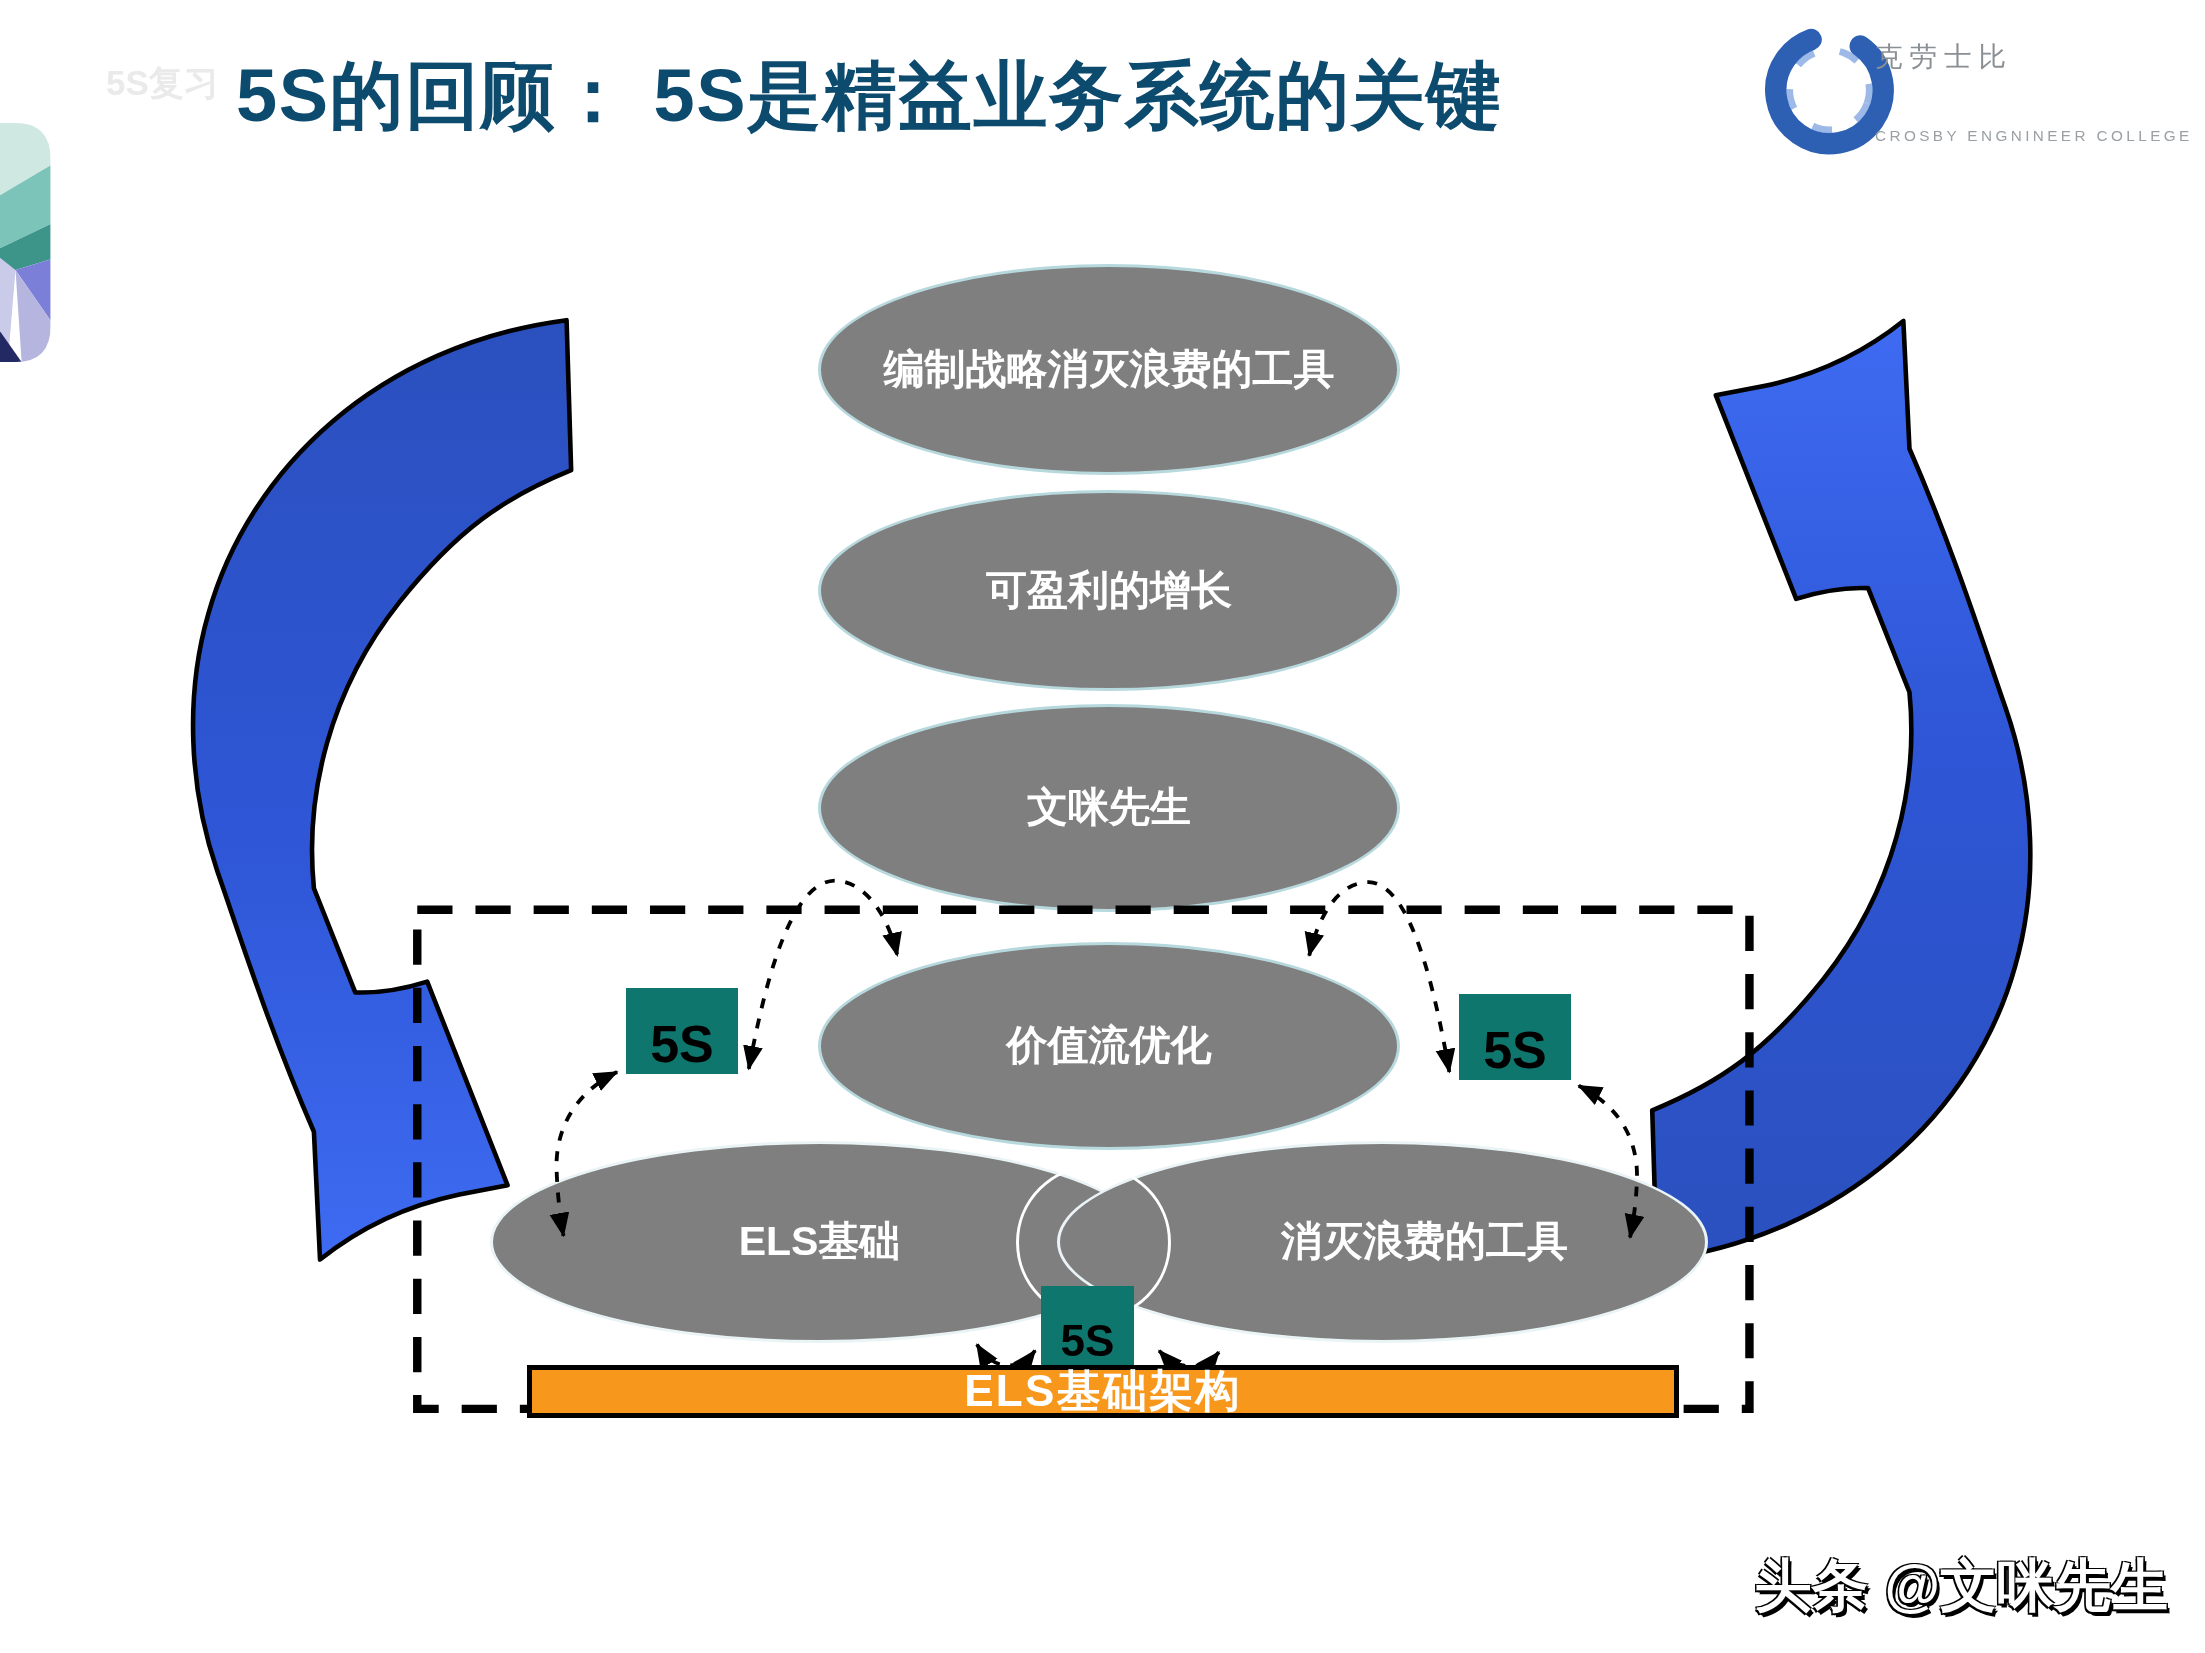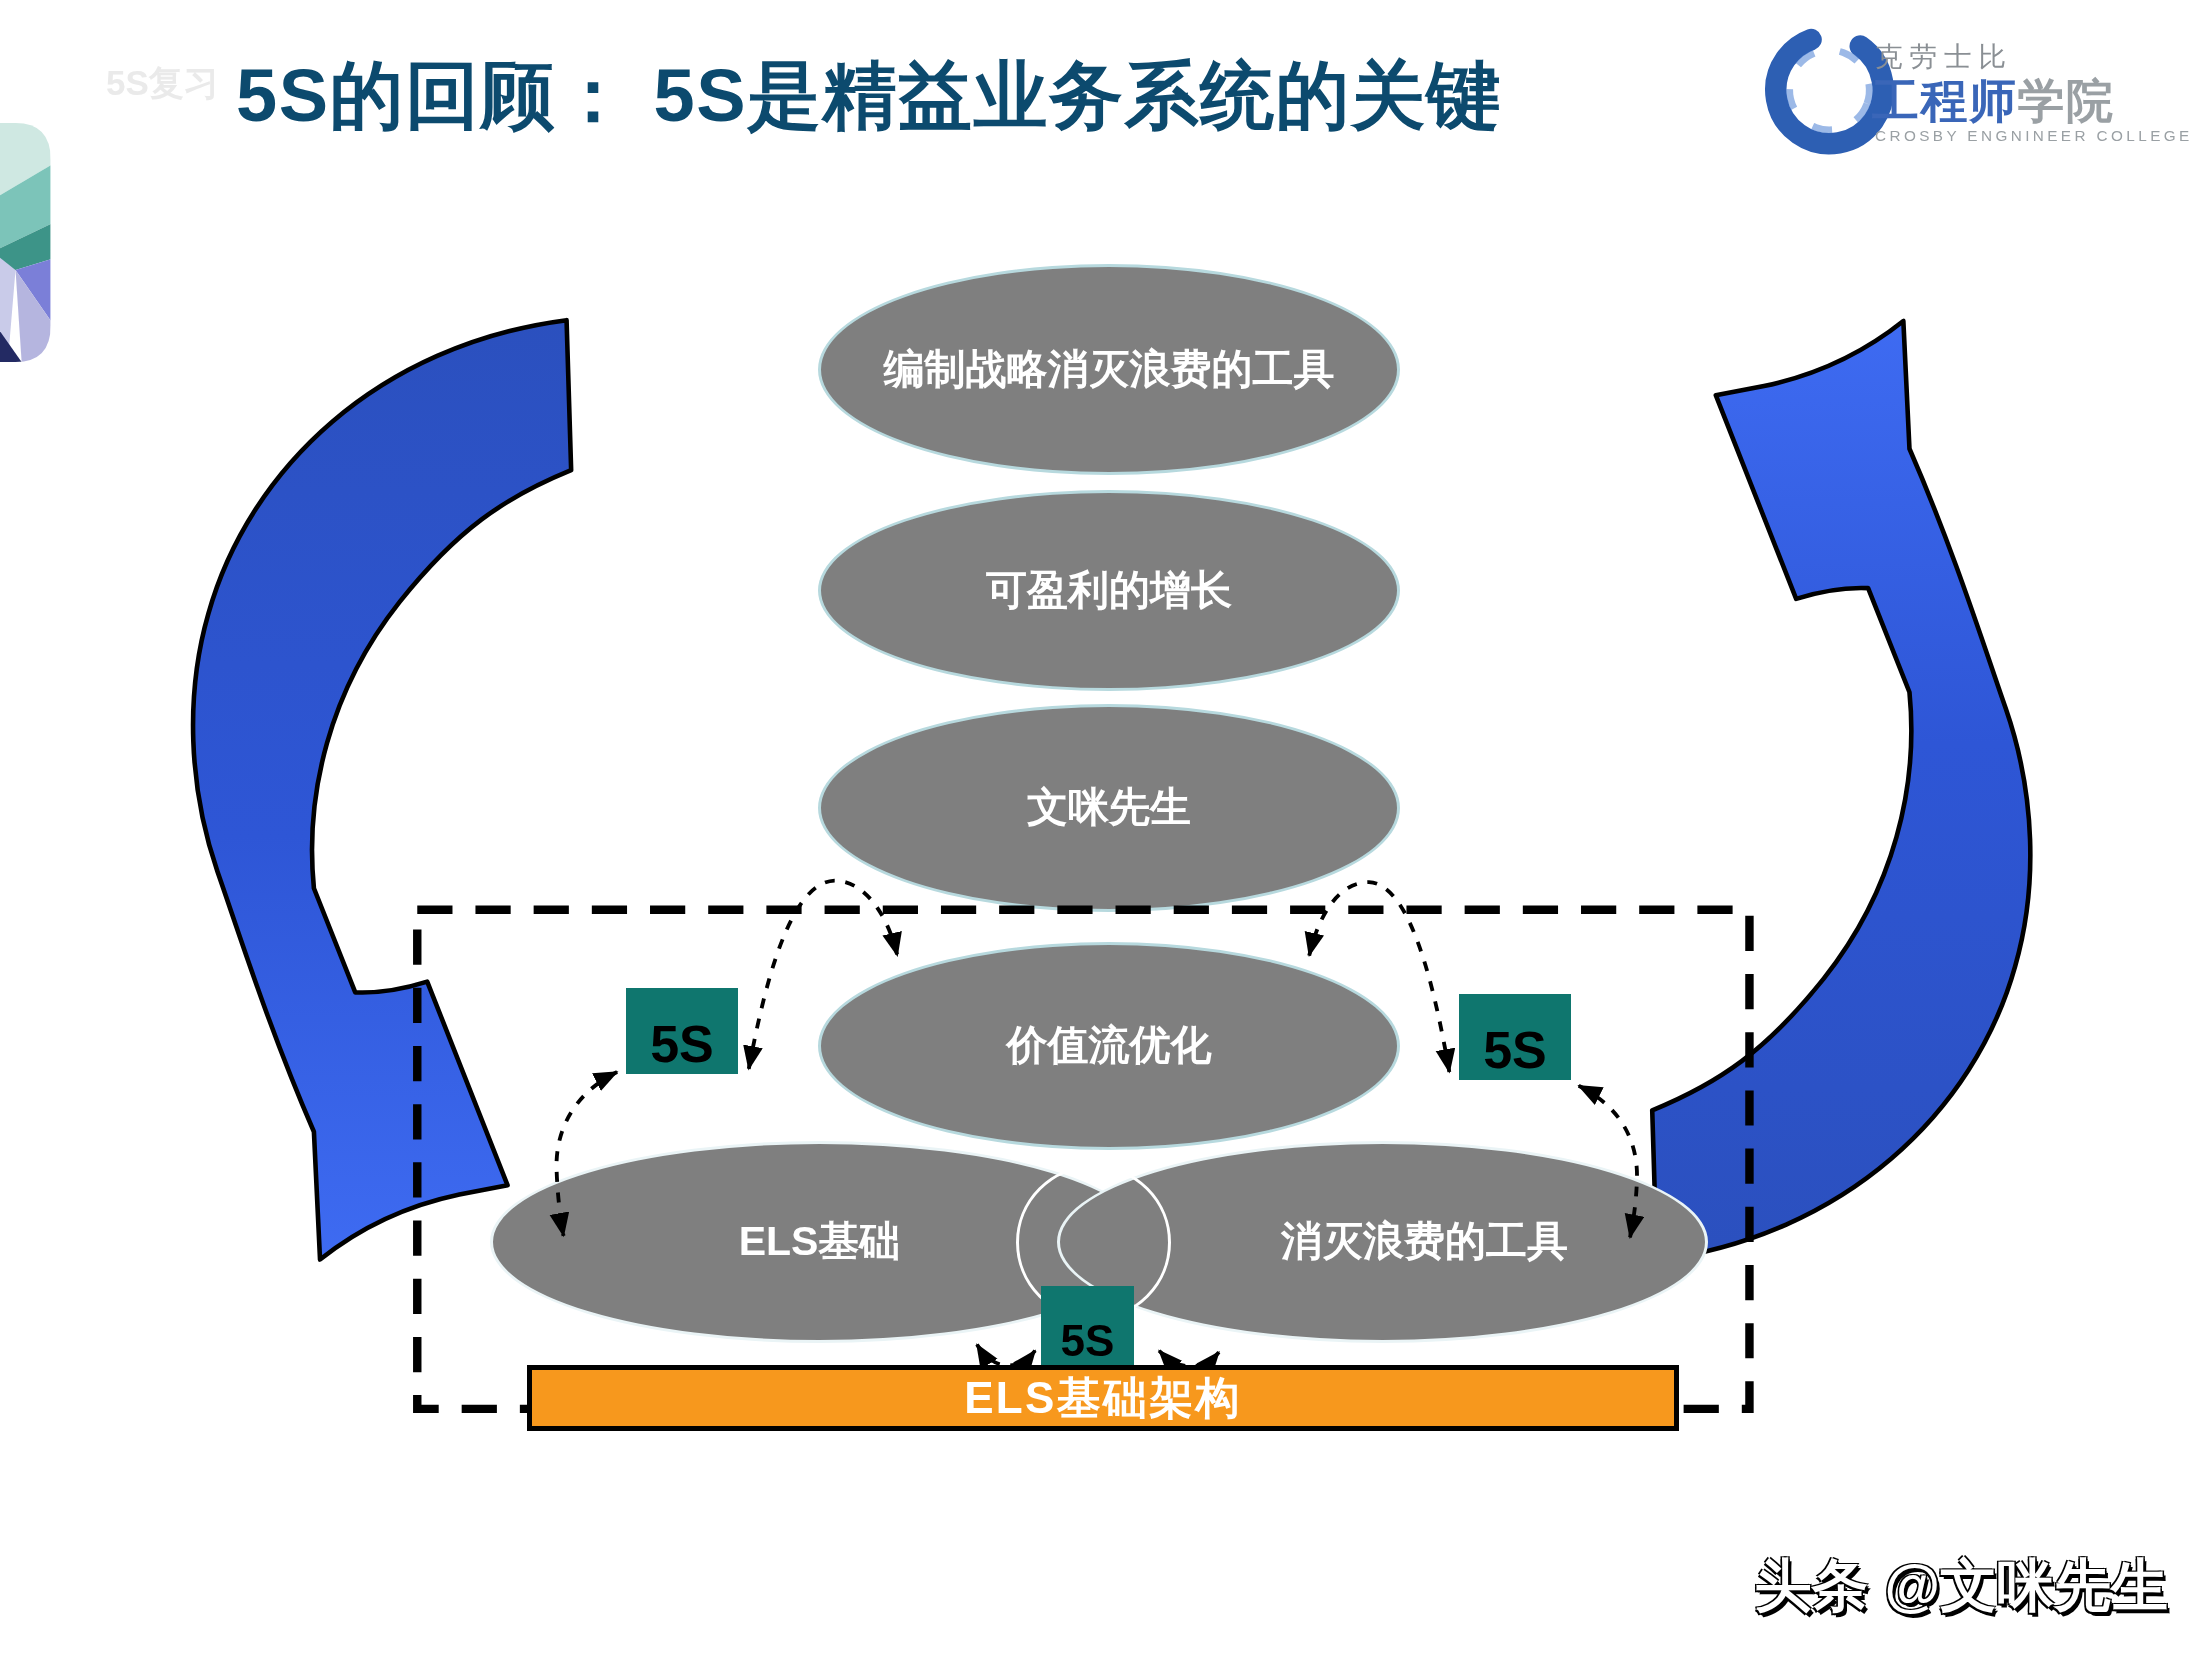--- a/index.html
+++ b/index.html
@@ -24,21 +24,21 @@
   .ellipse.bottom{border-color:#eaf4f6;}
   .el-label{font-size:41px;line-height:1.35;}
   #svg-overlay{left:0;top:0;z-index:3;}
   .mdi{left:1016px;top:1165px;width:149px;height:149px;border:3.8px solid #fff;border-radius:50%;
        z-index:3;display:flex;align-items:flex-end;justify-content:center;color:#fff;
        font-size:34px;font-weight:800;letter-spacing:1.5px;background:transparent;}
   .s5{background:#0f766e;color:#000;font-weight:800;display:flex;align-items:flex-end;justify-content:center;z-index:4;}
   .s5.left{left:626px;top:988px;width:112px;height:86px;font-size:52px;}
   .s5.right{left:1459px;top:994px;width:112px;height:86px;font-size:52px;}
   .s5.bottom{left:1041px;top:1286px;width:93px;height:80px;font-size:44px;}
-  .bar{left:527px;top:1365px;width:1152px;height:66px;background:#f7981d;border:5.4px solid #000;
+  .bar{left:527px;top:1365px;width:1152px;height:53px;background:#f7981d;border:5.4px solid #000;
        box-sizing:border-box;z-index:5;display:flex;align-items:center;justify-content:center;
        color:#fff;font-size:44px;font-weight:800;letter-spacing:2.3px;}
   .wm{right:37px;top:1548px;font-size:57px;font-weight:800;color:#fff;z-index:6;white-space:nowrap;
       text-shadow:3.1px 3.8px 0 #000,-1.5px -1.5px 0 #000,1.5px -1.5px 0 #000,-1.5px 1.5px 0 #000,1.5px 1.5px 0 #000;}
   .decor{left:0;top:123px;z-index:0;}
 </style>
 </head>
 <body>
 
 <svg class="abs decor" width="54" height="239" viewBox="0 0 70 312">
@@ -60,23 +60,20 @@
 
 <div class="abs ghost">5S复习</div>
 <div class="abs title">5S的回顾：  5S是精益业务系统的关键</div>
 
 <div class="abs logo">
   <svg class="abs" style="left:0;top:6.1px" width="138" height="138" viewBox="0 0 180 180">
     <circle cx="88" cy="90" r="70" fill="none" stroke="#2d5fb3" stroke-width="28" stroke-dasharray="372 68" stroke-linecap="round" transform="rotate(-55 88 90)"></circle>
     <circle cx="88" cy="90" r="52" fill="none" stroke="#4a7fd4" stroke-width="9" stroke-dasharray="26 34" opacity="0.55" transform="rotate(20 88 90)"></circle>
   </svg>
   <div class="zh-small">克劳士比</div>
-  <div class="zh-big">
-    <span class="b">工程师</span><span class="g">学院</span>
-  </div>
   <div class="en">CROSBY ENGNINEER COLLEGE</div>
 </div>
 
 <svg id="svg-arrows" class="abs" width="2205" height="1654" viewBox="0 0 2880 2160">
   <defs>
     <linearGradient id="gradArrow" x1="0" y1="0" x2="0" y2="1">
       <stop offset="0" stop-color="#2b50be"></stop>
       <stop offset="0.55" stop-color="#2e56d6"></stop>
       <stop offset="1" stop-color="#3e6bf2"></stop>
     </linearGradient>

